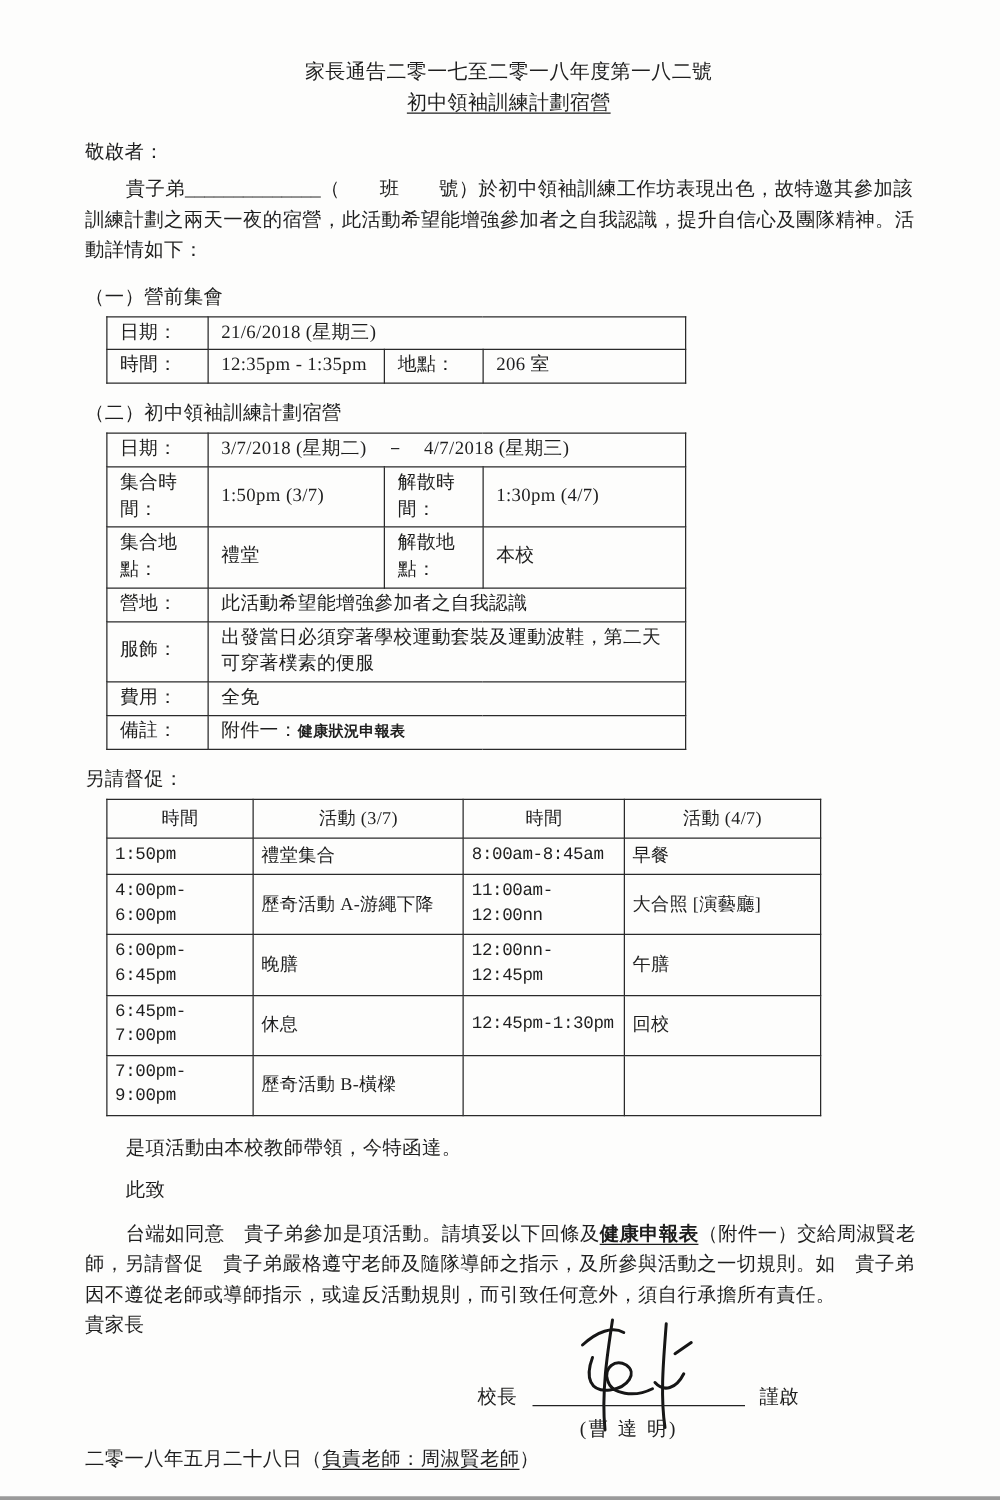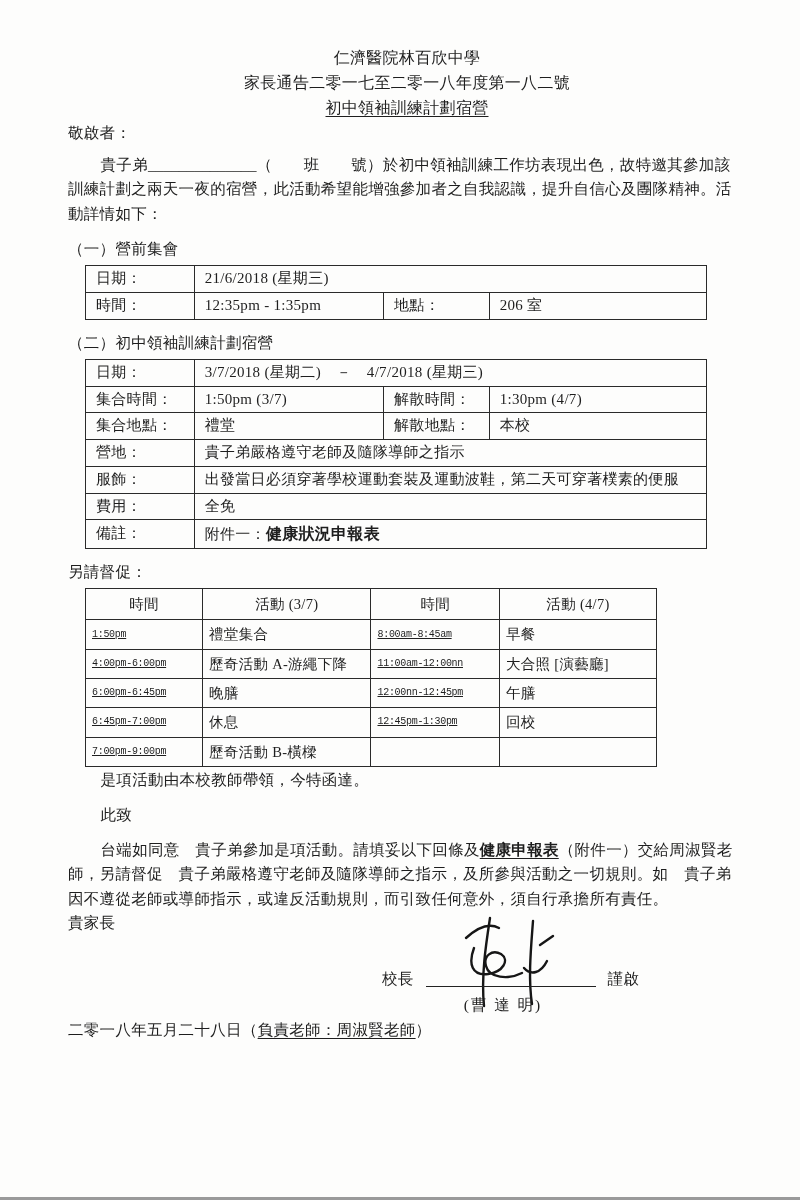--- a/index.html
+++ b/index.html
@@ -15,77 +15,76 @@
     overflow: hidden;
   }
   .page { padding: 46px 54px 0 68px; }
 
   .doc-header { text-align: center; font-size: 16px; line-height: 1.55; }
   .ul { text-decoration: underline; text-underline-offset: 3px; }
   .bold-ul { font-weight: bold; text-decoration: underline; text-underline-offset: 3px; }
 
   p { line-height: 1.58; }
   .indent { text-indent: 2.1em; }
-  .mt6 { margin-top: 6px; } .mt10 { margin-top: 10px; } .mt14 { margin-top: 2px; font-family: Liberation Mono, monospace; }
+  .mt6 { margin-top: 6px; } .mt10 { margin-top: 10px; } .mt14 { margin-top: 14px; }
 
   .blank { letter-spacing: 0; white-space: nowrap; }
 
   table { border-collapse: collapse; table-layout: fixed; }
   .info-table {
-    width: 622px; margin: 5px 16px 0 17px;
+    width: 464px; margin: 5px 16px 0 17px;
     font-size: 15px;
   }
   .info-table td {
     border: 1.4px solid #2a2a2a;
     padding: 2px 6px 2px 10px;
     line-height: 1.45;
     vertical-align: middle;
   }
   .info-table col.c1 { width: 17.5%; }
   .info-table col.c2 { width: 30.5%; }
   .info-table col.c3 { width: 17.0%; }
   .info-table col.c4 { width: 35%; }
-  .remark-bold { font-weight: bold; font-size: 16px; }
+  .remark-bold { font-weight: bold; font-size: 12px; }
 
   .sched-table {
     width: 572px; margin: 5px 0 0 17px;
     font-size: 14.5px;
   }
   .sched-table td, .sched-table th {
     border: 1.4px solid #2a2a2a;
     padding: 4px 6px;
     line-height: 1.4;
     vertical-align: middle;
     font-weight: normal;
     text-align: left;
   }
   .sched-table th { text-align: center; padding: 5px 4px; }
   .sched-table col.t1 { width: 20.5%; }
   .sched-table col.a1 { width: 29.5%; }
   .sched-table col.t2 { width: 22.5%; }
   .sched-table col.a2 { width: 27.5%; }
-  .mono { font-family: "Liberation Mono", "DejaVu Sans Mono", monospace; font-size: 10px; letter-spacing: -0.3px; text-decoration: underline; }
+  .mono { font-family: "Liberation Mono", "DejaVu Sans Mono", monospace; font-size: 14px; letter-spacing: -0.3px; }
   .two-line span { display: block; }
 
   .section-title { margin-top: 13px; }
 
   .sig-block { width: 335px; margin: -38px 45px 0 auto; position: relative; height: 120px; }
   .sig-row { position: absolute; bottom: 28px; left: 16px; right: 0; display: flex; }
   .sig-line { display: inline-block; width: 170px; border-bottom: 1.4px solid #222; margin: 0 12px; height: 18px; }
   .sig-name { position: absolute; bottom: 2px; left: 52px; width: 170px; text-align: center; letter-spacing: 2px; }
   .sig-ink { position: absolute; bottom: 8px; left: 62px; }
   .scan-edge { position: absolute; left: 0; right: 0; bottom: 0; height: 3px; background: #9a9a9a; }
 </style>
 </head>
 <body>
 
 <div class="page">
 
   <div class="doc-header">
-    <div>仁濟醫院林百欣中學</div>
     <div>家長通告二零一七至二零一八年度第一八二號</div>
     <div class="ul">初中領袖訓練計劃宿營</div>
   </div>
 
   <p class="mt14">敬啟者：</p>
 
   <p class="indent mt6"><span>貴子弟</span><span class="blank">______________</span><span>（　　班　　號）</span><span>於初中領袖訓練工作坊表現出色，故特邀其參加該訓練計劃之兩天一夜的宿營，此活動希望能增強參加者之自我認識，提升自信心及團隊精神。活動詳情如下：</span></p>
 
   <div class="section-title">（一）營前集會</div>
 
@@ -131,21 +130,21 @@
       <td>1:30pm (4/7)</td>
     </tr>
     <tr>
       <td>集合地點：</td>
       <td>禮堂</td>
       <td>解散地點：</td>
       <td>本校</td>
     </tr>
     <tr>
       <td>營地：</td>
-      <td colspan="3">貴子弟嚴格遵守老師及隨隊導師之指示</td>
+      <td colspan="3">此活動希望能增強參加者之自我認識</td>
     </tr>
     <tr>
       <td>服飾：</td>
       <td colspan="3">出發當日必須穿著學校運動套裝及運動波鞋，第二天可穿著樸素的便服</td>
     </tr>
     <tr>
       <td>費用：</td>
       <td colspan="3">全免</td>
     </tr>
     <tr>

